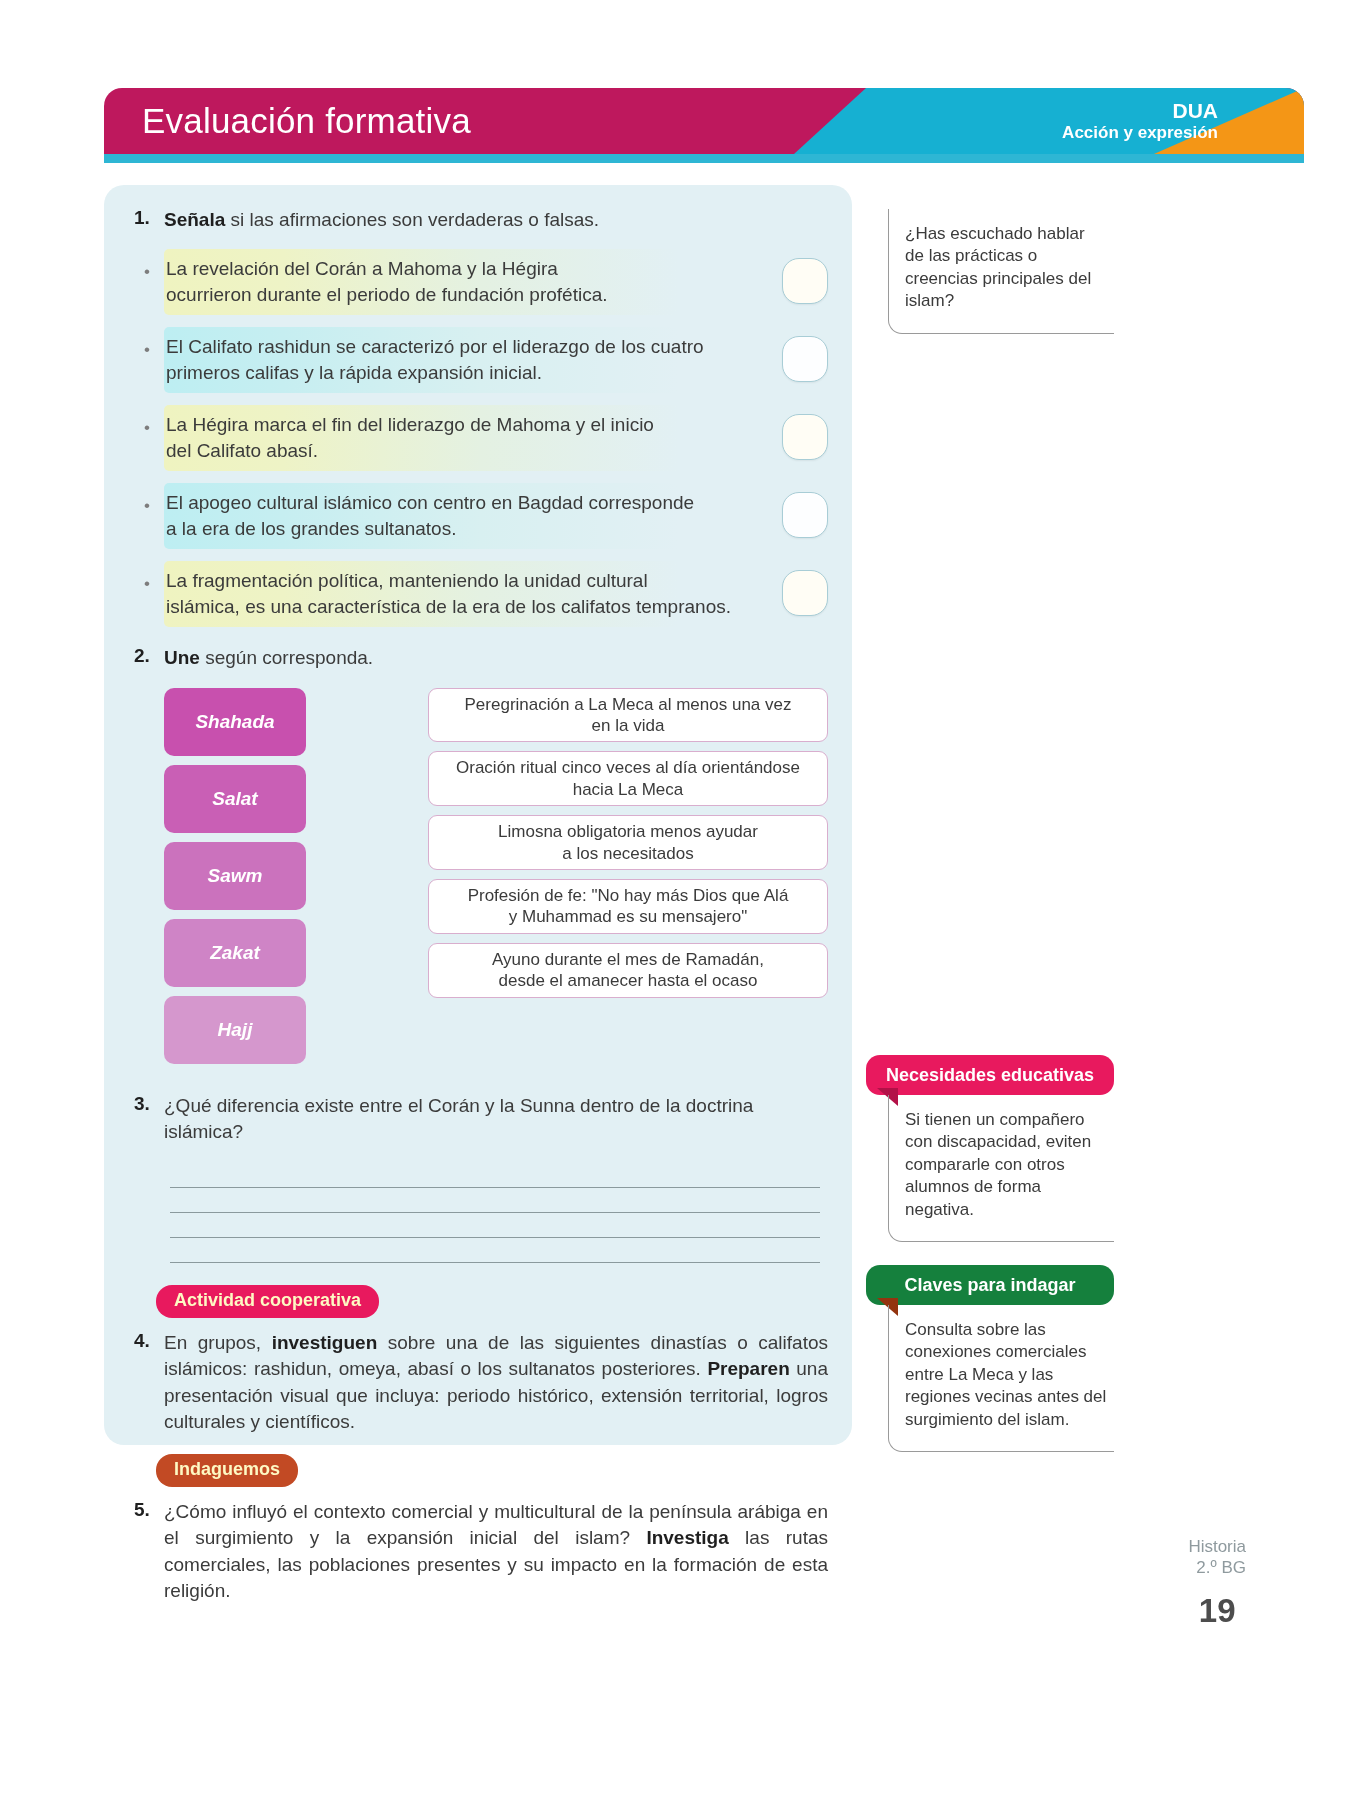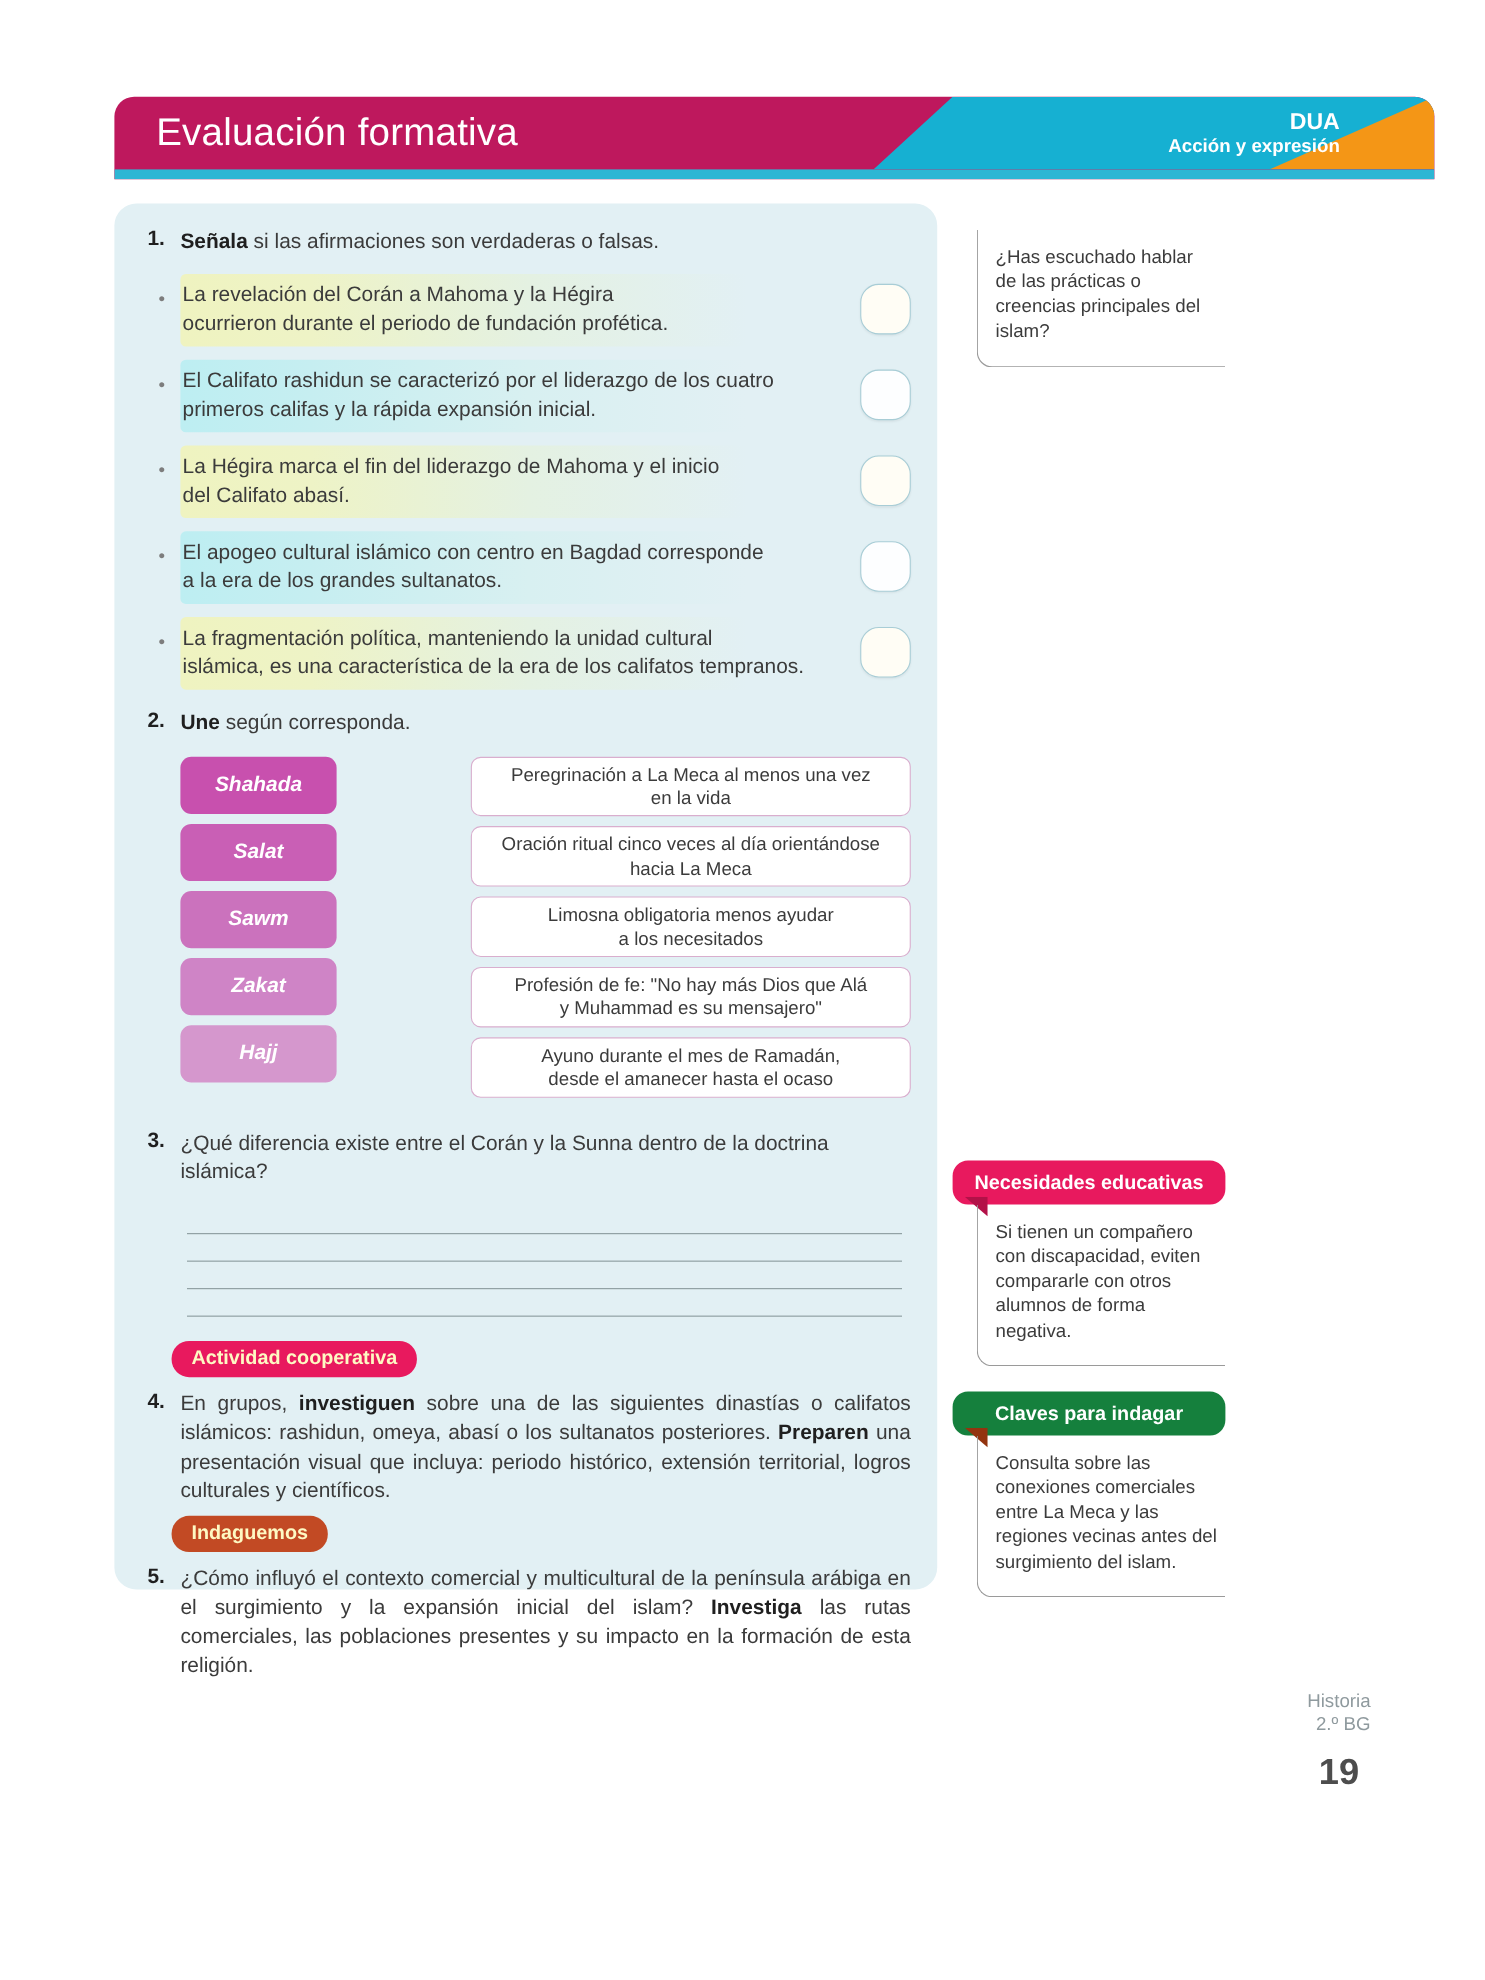--- a/index.html
+++ b/index.html
@@ -165,21 +165,21 @@
   .match-wrap {
     display: flex;
     margin-top: 16px;
     gap: 0;
   }
   .match-left { width: 178px; flex: 0 0 178px; padding-left: 36px; }
   .match-spacer { flex: 0 0 122px; }
   .match-right { flex: 1; }
 
   .pill {
-    height: 52px;
+    height: 68px;
     border-radius: 10px;
     display: flex;
     align-items: center;
     justify-content: center;
     color: #ffffff;
     font-size: 19px;
     font-weight: bold;
     font-style: italic;
     margin-bottom: 9px;
   }
@@ -403,21 +403,21 @@
   </div>
 
   <div class="badge-row">
     <span class="badge badge-pink">Actividad cooperativa</span>
   </div>
   <div class="q-row">
     <div class="q-num">4.</div>
     <div class="q-text para"><span>En grupos, </span><b>investiguen</b><span> sobre una de las siguientes dinastías o califatos islámicos: rashidun, omeya, abasí o los sultanatos posteriores. </span><b>Preparen</b><span> una presentación visual que incluya: periodo histórico, extensión territorial, logros culturales y científicos.</span></div>
   </div>
 
-  <div class="badge-row" style="margin-top:8px;">
+  <div class="badge-row" style="margin-top:18px;">
     <span class="badge badge-rust">Indaguemos</span>
   </div>
   <div class="q-row">
     <div class="q-num">5.</div>
     <div class="q-text para"><span>¿Cómo influyó el contexto comercial y multicultural de la península arábiga en el surgimiento y la expansión inicial del islam? </span><b>Investiga</b><span> las rutas comerciales, las poblaciones presentes y su impacto en la formación de esta religión.</span></div>
   </div>
 
 </div>
 
 <div class="callout c-orange" style="left:866px; top:209px;">

